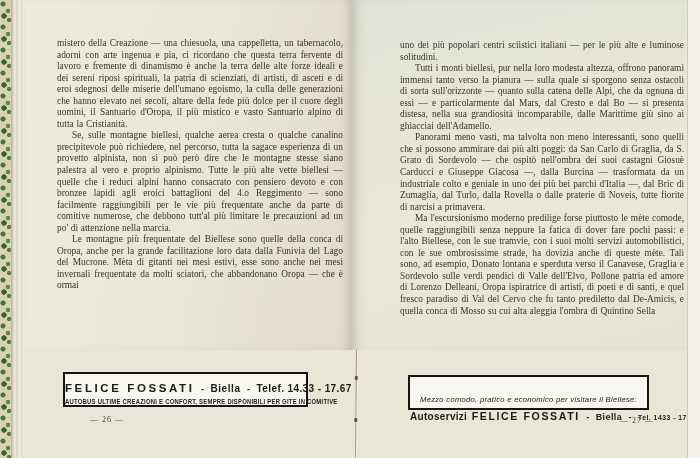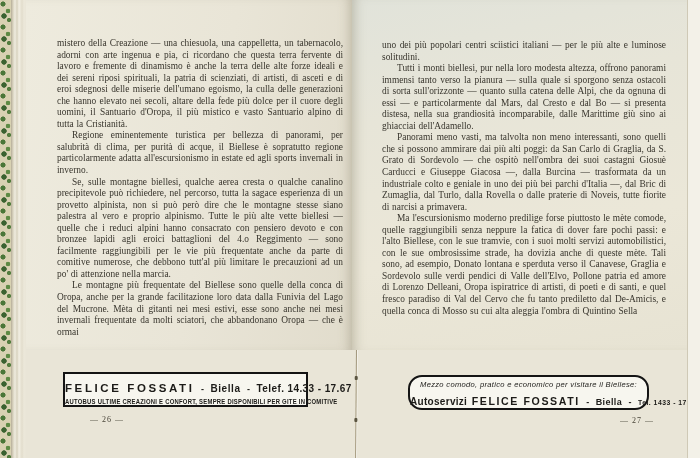--- a/index.html
+++ b/index.html
@@ -42,31 +42,31 @@
   }
 
   .text-block{
     position:absolute;
     font-size:9.4px;line-height:11.55px;color:var(--ink,#38352d);
     text-align:justify;word-spacing:.4px;
   }
   .text-block p{margin:0;}
   .text-block p.ind{text-indent:15px;}
   .page.left  .text-block{left:31px;top:38px;width:286px;}
-  .page.right .text-block{left:30px;top:40px;width:284px;}
+  .page.right .text-block{left:48px;top:40px;width:284px;}
 
   
   .ad{
     position:absolute;background:var(--ad-background,#f7f6ef);
     border:2px solid var(--ad-border,#141414);
     text-align:center;font-family:"Liberation Sans","DejaVu Sans",sans-serif;
     color:#1c1b18;box-sizing:border-box;
   }
   .ad-left{left:37px;top:372px;width:245px;height:35px;padding-top:4px;}
-  .ad-right{left:56px;top:375px;width:241px;height:35px;padding-top:3px;border-radius:14px;}
+  .ad-right{left:56px;top:375px;width:241px;height:35px;padding-top:18px;}
 
   .ad-l1{white-space:nowrap;}
   .adv-name-lg{font-weight:bold;font-size:11.5px;letter-spacing:2.6px;}
   .adv-city-lg{font-weight:bold;font-size:10px;letter-spacing:.6px;}
   .adv-sep{font-weight:bold;font-size:9px;padding:0 2px;}
   .adv-phone-lg{font-weight:bold;font-size:10px;letter-spacing:.4px;}
   .ad-tagline{
     margin-top:2.5px;font-weight:bold;font-size:5.9px;letter-spacing:.25px;
     transform:scaleY(1.15);white-space:nowrap;
   }
@@ -109,21 +109,20 @@
 <body>
 
 <div class="spread">
 
   <div class="endpaper"></div>
   <div class="page-edges"></div>
 
   <section class="page left">
     <div class="text-block">
       <p>mistero della Creazione — una chiesuola, una cappelletta, un tabernacolo, adorni con arte ingenua e pia, ci ricordano che questa terra fervente di lavoro e fremente di dinamismo è anche la terra delle alte forze ideali e dei sereni riposi spirituali, la patria di scienziati, di artisti, di asceti e di eroi sdegnosi delle miserie dell'umano egoismo, la culla delle generazioni che hanno elevato nei secoli, altare della fede più dolce per il cuore degli uomini, il Santuario d'Oropa, il più mistico e vasto Santuario alpino di tutta la Cristianità.</p>
-      <p class="ind">Regione eminentemente turistica per bellezza di panorami, per salubrità di clima, per purità di acque, il Biellese è sopratutto regione particolarmente adatta all'escursionismo in estate ed agli sports invernali in inverno.</p>
       <p class="ind">Se, sulle montagne biellesi, qualche aerea cresta o qualche canalino precipitevole può richiedere, nel percorso, tutta la sagace esperienza di un provetto alpinista, non si può però dire che le montagne stesse siano palestra al vero e proprio alpinismo. Tutte le più alte vette biellesi — quelle che i reduci alpini hanno consacrato con pensiero devoto e con bronzee lapidi agli eroici battaglioni del 4.o Reggimento — sono facilmente raggiungibili per le vie più frequentate anche da parte di comitive numerose, che debbono tutt'al più limitare le precauzioni ad un po' di attenzione nella marcia.</p>
       <p class="ind">Le montagne più frequentate del Biellese sono quelle della conca di Oropa, anche per la grande facilitazione loro data dalla Funivia del Lago del Mucrone. Mèta di gitanti nei mesi estivi, esse sono anche nei mesi invernali frequentate da molti sciatori, che abbandonano Oropa — che è ormai</p>
     </div>
 
     <div class="ad ad-left">
       <div class="ad-l1">
         <span class="adv-name-lg">FELICE FOSSATI</span>
         <span class="adv-sep">-</span>
         <span class="adv-city-lg">Biella</span>
         <span class="adv-sep">-</span>

